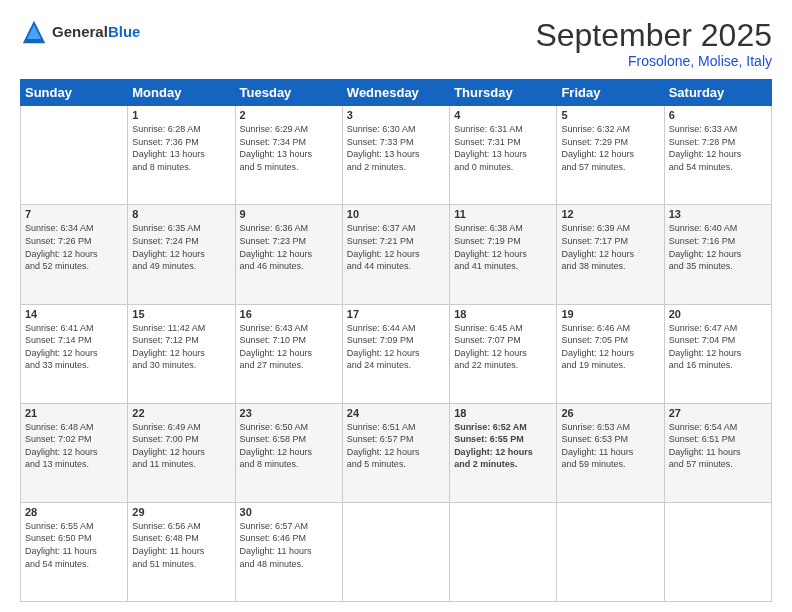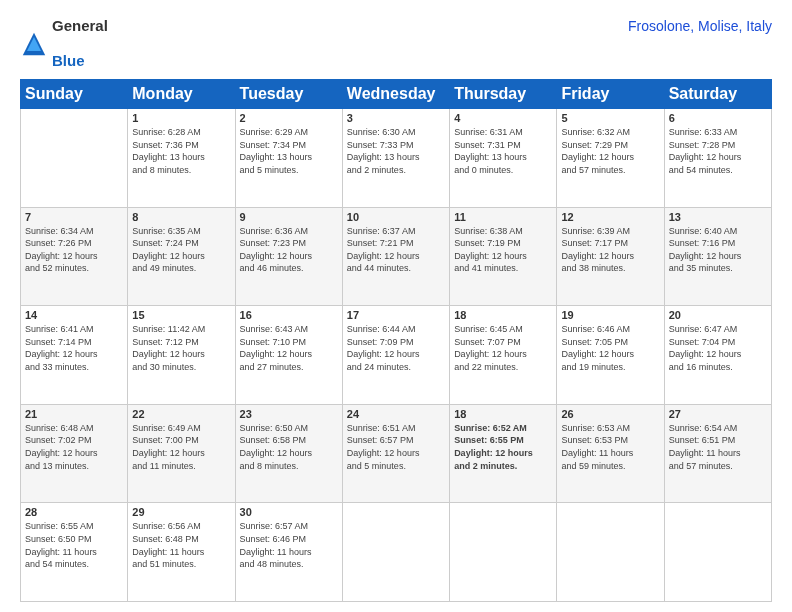--- a/index.html
+++ b/index.html
@@ -23,23 +23,22 @@
       align-items: flex-start;
       margin-bottom: 10px;
     }
     .logo {
       display: flex;
       align-items: center;
       gap: 4px;
     }
     .logo-text {
       display: flex;
-      flex-direction: column;
+      flex-direction: row;
       line-height: 1.1;
-      gap: 18px;
     }
     .logo-general {
       font-size: 15px;
       font-weight: bold;
       color: #333;
     }
     .logo-blue {
       font-size: 15px;
       font-weight: bold;
       color: #1565c0;
@@ -63,21 +62,21 @@
     }
     .calendar {
       flex: 1;
       border-collapse: collapse;
       width: 100%;
       table-layout: fixed;
     }
     .calendar th {
       background: #1565c0;
       color: #fff;
-      font-size: 16px;
+      font-size: 13px;
       font-weight: bold;
       padding: 5px 4px;
       text-align: left;
       border: 1px solid #1565c0;
     }
     .calendar td {
       border: 1px solid #ccc;
       vertical-align: top;
       padding: 3px 4px;
       font-size: 9.5px;
@@ -112,20 +111,21 @@
       <svg class="logo-icon" viewBox="0 0 40 40">
         <polygon points="20,4 36,36 4,36" fill="#1565c0"></polygon>
         <polygon points="20,10 30,30 10,30" fill="#42a5f5"></polygon>
       </svg>
       <div class="logo-text">
         <span class="logo-general">General</span>
         <span class="logo-blue">Blue</span>
       </div>
     </div>
     <div class="title-block">
+      <div class="month-title">September 2025</div>
       <div class="location">Frosolone, Molise, Italy</div>
     </div>
   </div>
 
   <table class="calendar">
     <thead>
       <tr>
       <th>Sunday</th>
           <th>Monday</th>
           <th>Tuesday</th>

